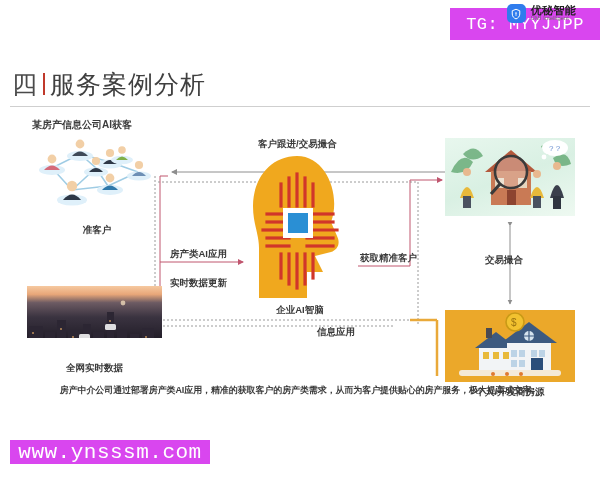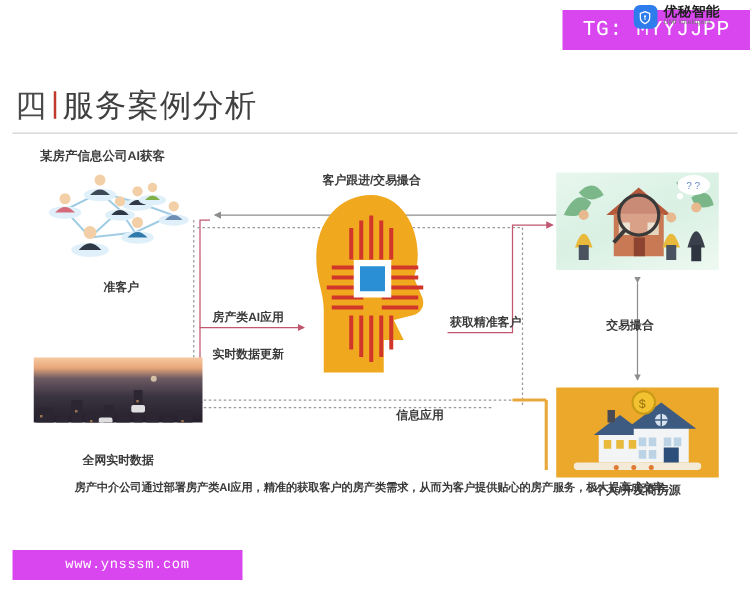--- a/index.html
+++ b/index.html
@@ -21,21 +21,21 @@
     position: absolute;
     background: #d946ef;
     color: #ffffff;
     font-family: Liberation Mono, monospace;
     letter-spacing: .5px;
     display: flex;
     align-items: center;
     justify-content: center;
   }
   #wm-tg { right: 0; top: 8px; width: 150px; height: 32px; font-size: 17px; }
-  #wm-site { left: 10px; top: 440px; width: 184px; height: 24px; font-size: 11px; }
+  #wm-site { left: 10px; top: 440px; width: 200px; height: 24px; font-size: 21px; }
 
   
   #header {
     position: absolute;
     left: 0; top: 68px;
     width: 600px; height: 46px;
   }
   #title-wrap {
     position: absolute;
     left: 12px; top: 0;
@@ -379,20 +379,21 @@
         <path d="M36,102 L36,126"></path>
           <path d="M44,102 L44,132"></path>
           <path d="M52,102 L52,136"></path>
         <path d="M60,102 L60,132"></path>
           <path d="M68,102 L68,126"></path>
       </g>
 
       <rect x="38" y="56" width="30" height="30" fill="#ffffff"></rect>
       <rect x="43" y="61" width="20" height="20" fill="#2a8fd4"></rect>
     </svg>
+    <div class="node-cap" id="brain-cap">企业AI智脑</div>
   </div>
 
   <div id="info-app-label">信息应用</div>
 
   <div class="node" id="agency">
     <div id="agency-photo">
       <svg width="130" height="78" viewBox="0 0 130 78">
         <g fill="#5aa36a" opacity=".75">
           <path d="M6,34 q10,-22 22,-10 q-6,14 -22,10z"></path>
           <path d="M18,16 q12,-12 20,2 q-12,8 -20,-2z"></path>

